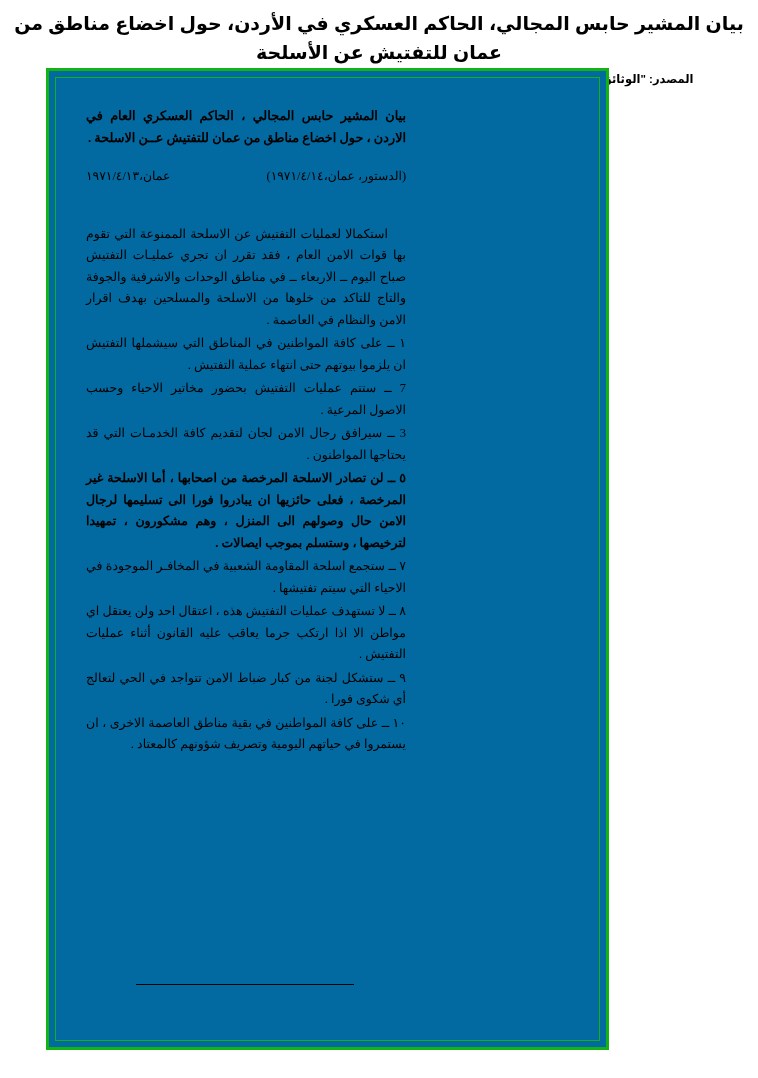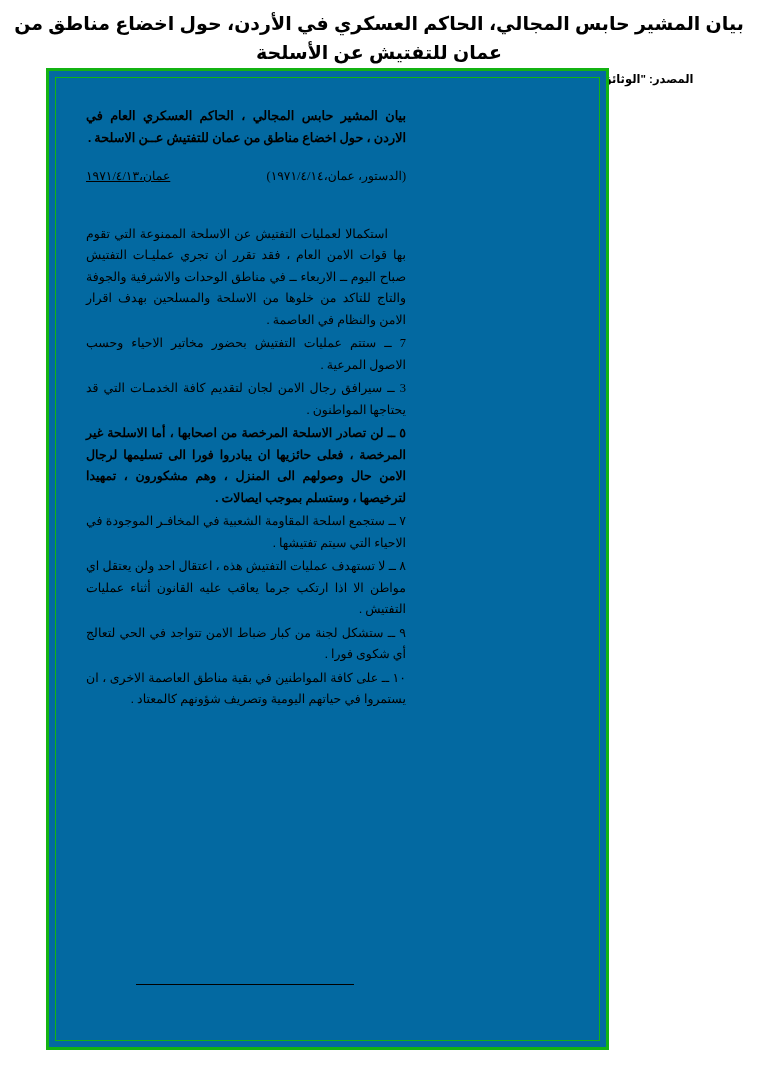--- a/index.html
+++ b/index.html
@@ -83,21 +83,21 @@
     margin-bottom: 16px;
     text-align: justify;
   }
   .dateline {
     display: flex;
     flex-direction: row;
     justify-content: space-between;
     font-size: 12.3px;
     margin-bottom: 12px;
   }
-  .dateline .dl-right { white-space: nowrap; text-decoration: underline; }
+  .dateline .dl-right { white-space: nowrap; }
   .dateline .dl-left { white-space: nowrap; }
   .para {
     margin: 0 0 2px 0;
     text-align: justify;
     text-indent: 0;
   }
   .para.bold {
     font-weight: bold;
   }
   .para.first {
@@ -129,20 +129,21 @@
     <div class="content">
 
       <div class="head">بيان المشير حابس المجالي ، الحاكم العسكري العام في الاردن ، حول اخضاع مناطق من عمان للتفتيش عــن الاسلحة .</div>
 
       <div class="dateline">
         <span class="dl-left">(الدستور، عمان،١٩٧١/٤/١٤)</span>
         <span class="dl-right">عمان،١٩٧١/٤/١٣</span>
       </div>
 
       <p class="para first">استكمالا لعمليات التفتيش عن الاسلحة الممنوعة التي تقوم بها قوات الامن العام ، فقد تقرر ان تجري عمليـات التفتيش صباح اليوم ــ الاربعاء ــ في مناطق الوحدات والاشرفية والجوفة والتاج للتاكد من خلوها من الاسلحة والمسلحين بهدف اقرار الامن والنظام في العاصمة .</p>
+      <p class="para">١ ــ على كافة المواطنين في المناطق التي سيشملها التفتيش ان يلزموا بيوتهم حتى انتهاء عملية التفتيش .</p>
       <p class="para">7 ــ ستتم عمليات التفتيش بحضور مخاتير الاحياء وحسب الاصول المرعية .</p>
       <p class="para">3 ــ سيرافق رجال الامن لجان لتقديم كافة الخدمـات التي قد يحتاجها المواطنون .</p>
       <p class="para bold">٥ ــ لن تصادر الاسلحة المرخصة من اصحابها ، أما الاسلحة غير المرخصة ، فعلى حائزيها ان يبادروا فورا الى تسليمها لرجال الامن حال وصولهم الى المنزل ، وهم مشكورون ، تمهيدا لترخيصها ، وستسلم بموجب ايصالات .</p>
       <p class="para">٧ ــ ستجمع اسلحة المقاومة الشعبية في المخافـر الموجودة في الاحياء التي سيتم تفتيشها .</p>
       <p class="para">٨ ــ لا تستهدف عمليات التفتيش هذه ، اعتقال احد ولن يعتقل اي مواطن الا اذا ارتكب جرما يعاقب عليه القانون أثناء عمليات التفتيش .</p>
       <p class="para">٩ ــ ستشكل لجنة من كبار ضباط الامن تتواجد في الحي لتعالج أي شكوى فورا .</p>
       <p class="para">١٠ ــ على كافة المواطنين في بقية مناطق العاصمة الاخرى ، ان يستمروا في حياتهم اليومية وتصريف شؤونهم كالمعتاد .</p>
 
     </div>
 

